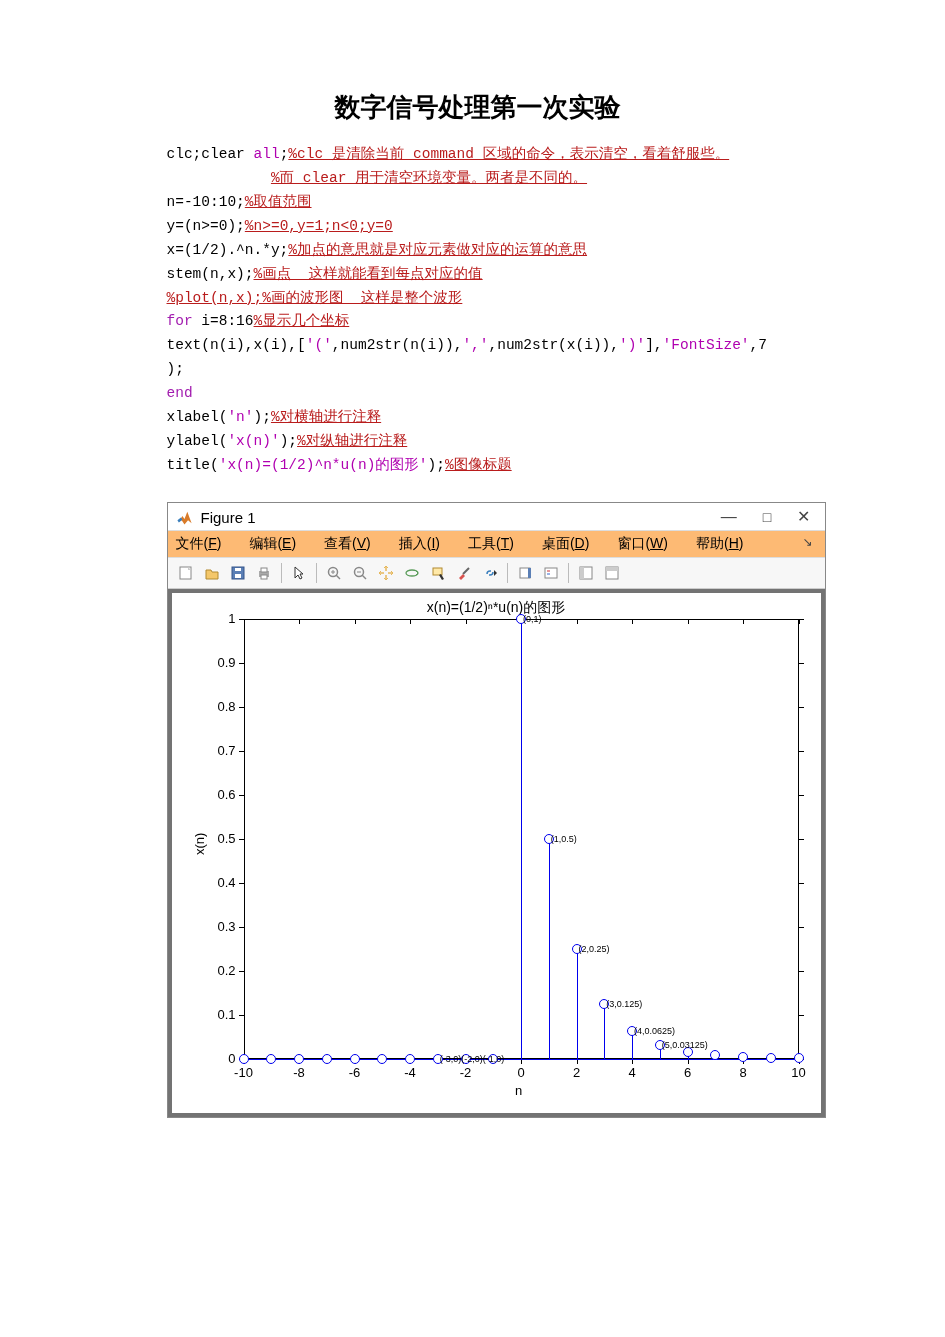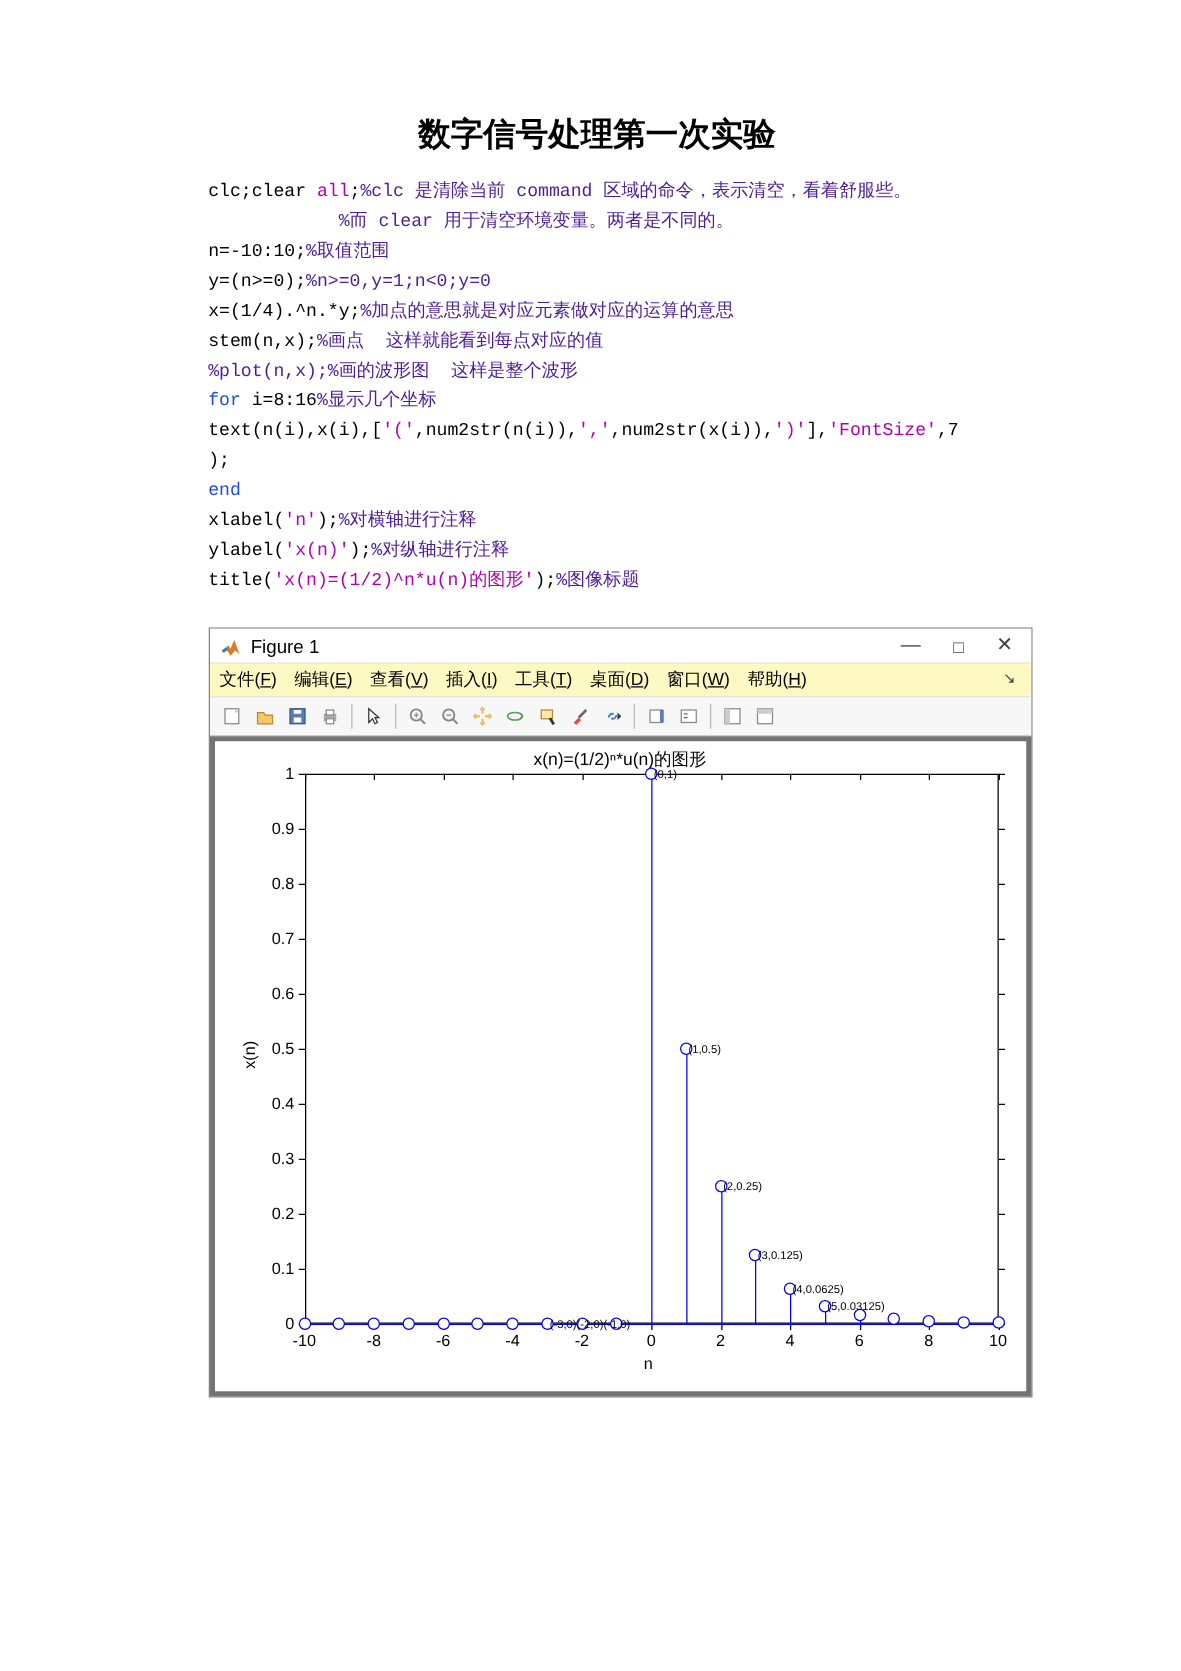--- a/index.html
+++ b/index.html
@@ -27,23 +27,23 @@
     font-weight: bold;
     margin: 4px 0 2px;
   }
   .code {
     font-family: "Courier New", monospace;
     font-size: 14.5px;
     line-height: 1.65;
     white-space: pre-wrap;
     margin-bottom: 24px;
   }
-  .kw   { color: #1d4ed8; }
+  .kw   { color: #a21caf; }
   .str  { color: #b000b0; }
-  .cmt  { color: #4c1d95; }
+  .cmt  { color: #b91c1c; text-decoration: underline; }
   .blk  { color: #000; }
 
   .fig-window {
     border: 1px solid #888;
     background: #f0f0f0;
     width: 657px;
     margin-top: 6px;
   }
   .titlebar {
     display: flex;
@@ -59,26 +59,26 @@
   .titlebar .left { display: flex; align-items: center; gap: 8px; }
   .matlab-icon {
     width: 17px; height: 17px;
     display: inline-block;
   }
   .wincontrols { display: flex; gap: 26px; color: #444; font-size: 16px; line-height: 1; align-items: center; padding-right: 4px;}
   .wincontrols span { display:inline-block; }
 
   .menubar {
     display: flex;
-    gap: 14px;
+    gap: 28px;
     padding: 4px 8px;
     font-family: "Microsoft YaHei", Arial, sans-serif;
     font-size: 14px;
     color: #000;
-    background: #fef9c3;
+    background: #fdba74;
     border-bottom: 1px solid #ddd;
   }
   .menubar .menu u { text-decoration: underline; }
   .menubar .spacer { flex: 1; }
   .menubar .chev { color: #444; font-size: 12px; padding-right:4px;}
 
   .toolbar {
     display: flex;
     align-items: center;
     gap: 2px;
@@ -157,21 +157,21 @@
 <body>
 
 <div class="page">
   <h1 class="page-title">数字信号处理第一次实验</h1>
 
 
   <div class="code"><span class="blk">clc;clear </span><span class="str">all</span><span class="blk">;</span><span class="cmt">%clc 是清除当前 command 区域的命令，表示清空，看着舒服些。</span>
             <span class="cmt">%而 clear 用于清空环境变量。两者是不同的。</span>
 <span class="blk">n=-10:10;</span><span class="cmt">%取值范围</span>
 <span class="blk">y=(n&gt;=0);</span><span class="cmt">%n&gt;=0,y=1;n&lt;0;y=0</span>
-<span class="blk">x=(1/4).^n.*y;</span><span class="cmt">%加点的意思就是对应元素做对应的运算的意思</span>
+<span class="blk">x=(1/2).^n.*y;</span><span class="cmt">%加点的意思就是对应元素做对应的运算的意思</span>
 <span class="blk">stem(n,x);</span><span class="cmt">%画点  这样就能看到每点对应的值</span>
 <span class="cmt">%plot(n,x);%画的波形图  这样是整个波形</span>
 <span class="kw">for</span><span class="blk"> i=8:16</span><span class="cmt">%显示几个坐标</span>
 <span class="blk">text(n(i),x(i),[</span><span class="str">'('</span><span class="blk">,num2str(n(i)),</span><span class="str">','</span><span class="blk">,num2str(x(i)),</span><span class="str">')'</span><span class="blk">],</span><span class="str">'FontSize'</span><span class="blk">,7</span>
 <span class="blk">);</span>
 <span class="kw">end</span>
 <span class="blk">xlabel(</span><span class="str">'n'</span><span class="blk">);</span><span class="cmt">%对横轴进行注释</span>
 <span class="blk">ylabel(</span><span class="str">'x(n)'</span><span class="blk">);</span><span class="cmt">%对纵轴进行注释</span>
 <span class="blk">title(</span><span class="str">'x(n)=(1/2)^n*u(n)的图形'</span><span class="blk">);</span><span class="cmt">%图像标题</span></div>
 

